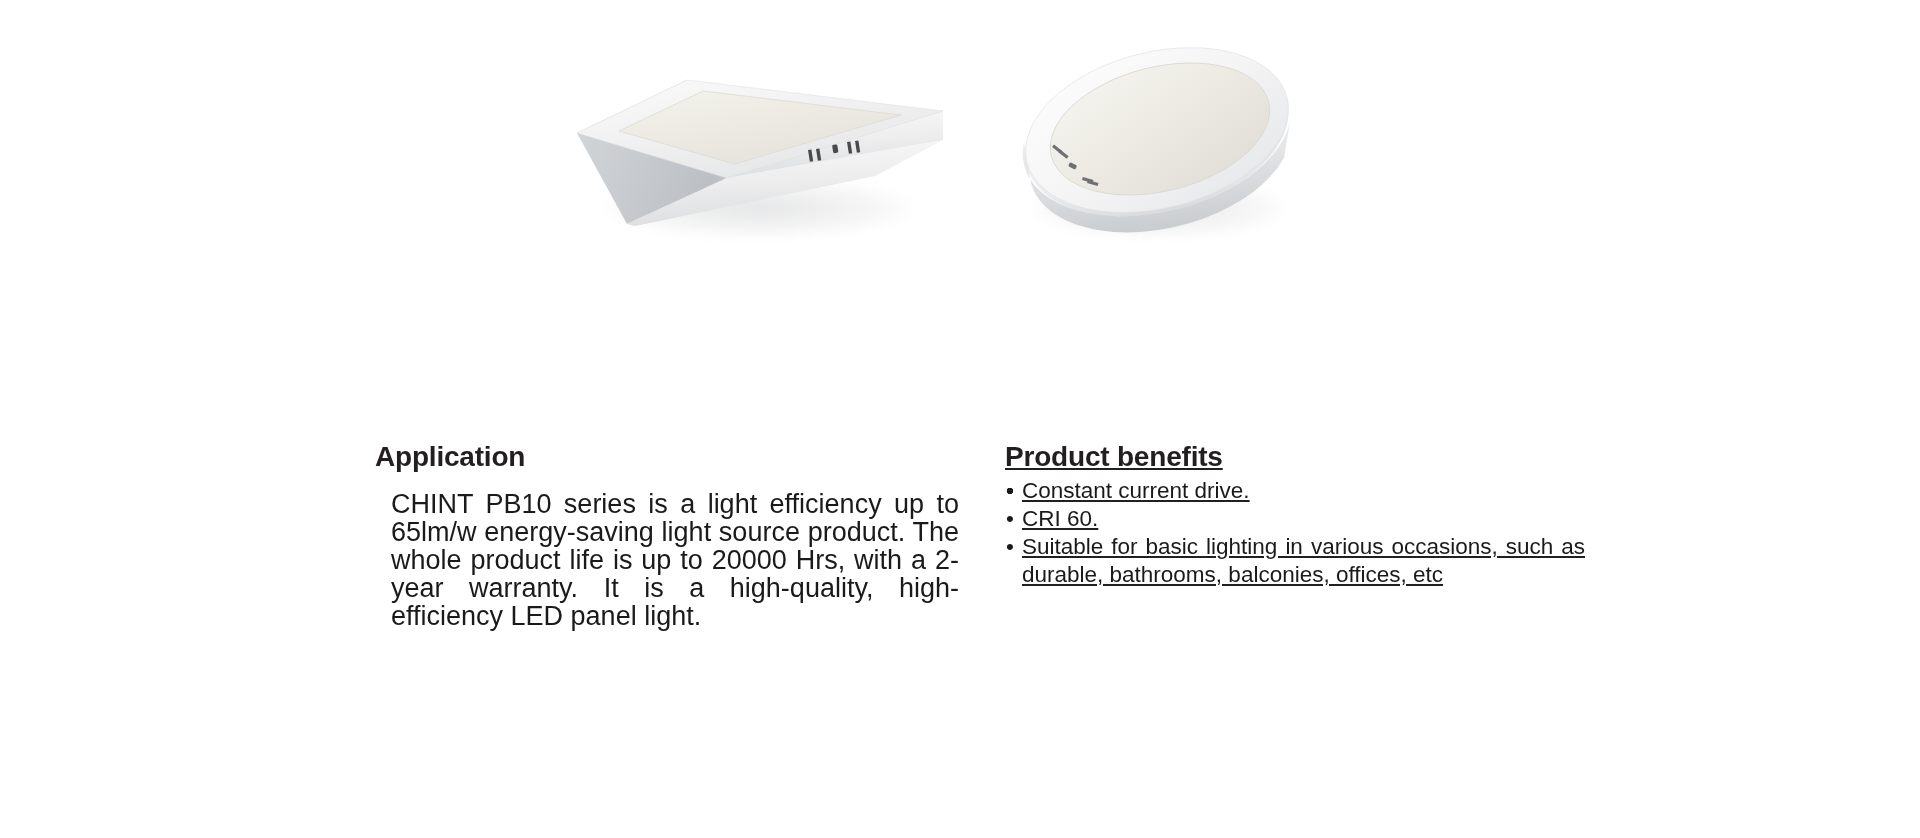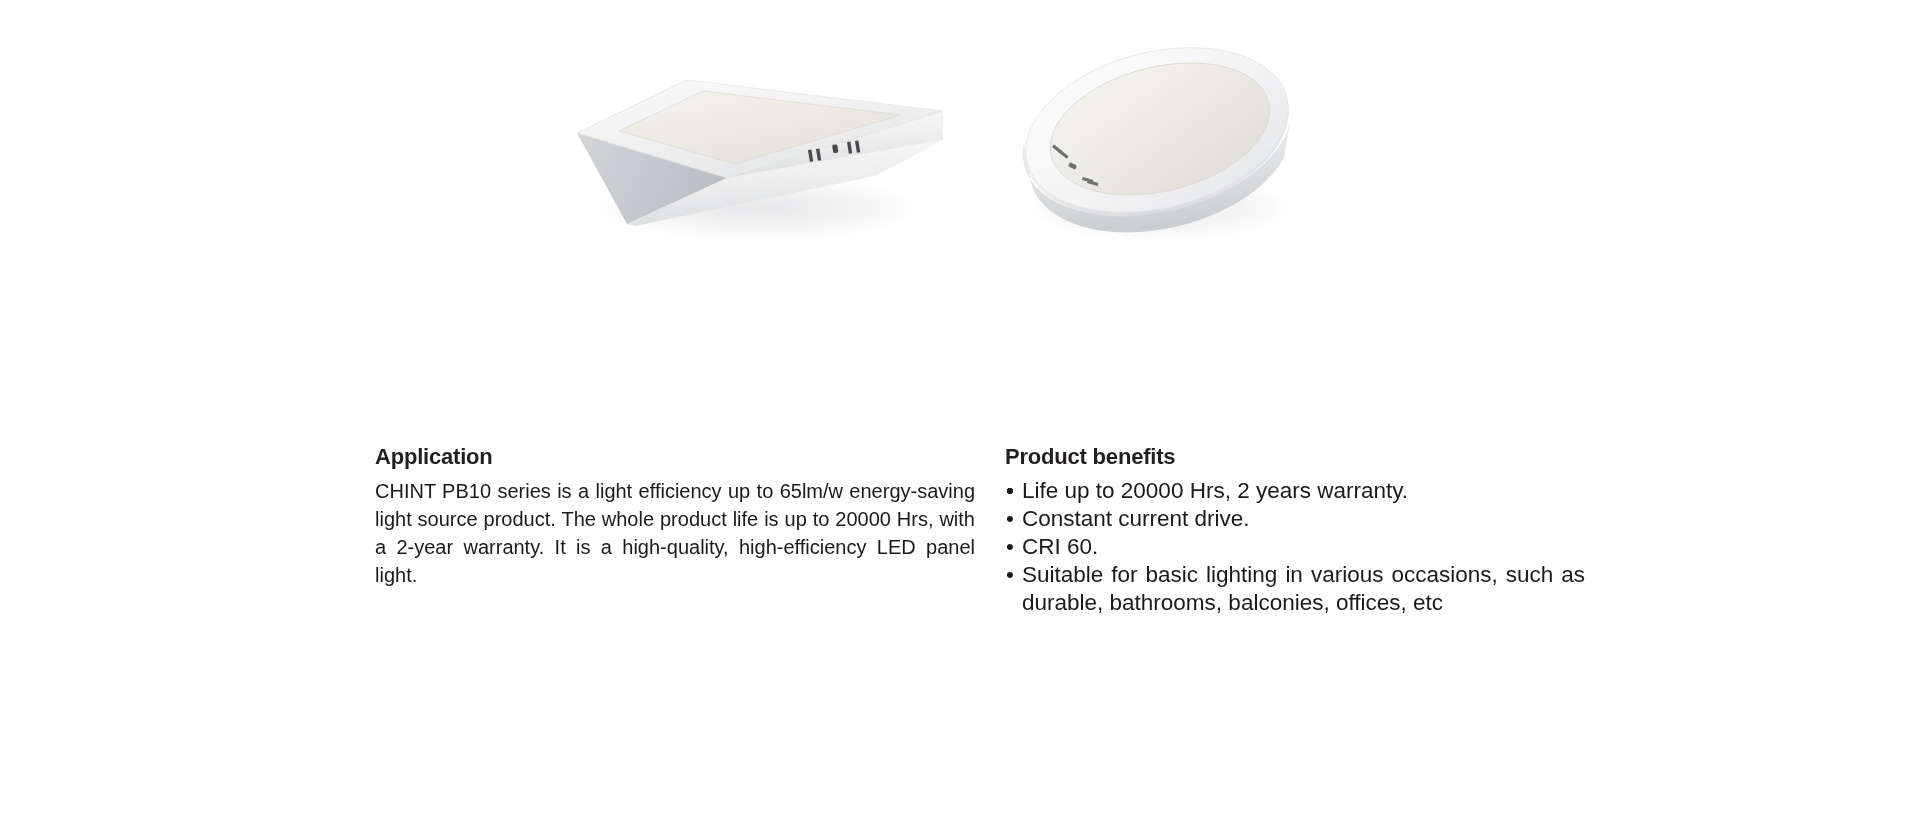--- a/index.html
+++ b/index.html
@@ -85,34 +85,34 @@
     position: absolute;
     left: 0;
     top: 440px;
     width: 1920px;
   }
   .copy-col {
     position: absolute;
     top: 0;
   }
   #application-col { left: 375px;  width: 600px; }
-  #benefits-col    { left: 1005px; width: 580px; }
+  #benefits-col    { left: 1005px; width: 580px; text-decoration: underline; }
 
   .col-heading {
-    font-size: 22px;
+    font-size: 28px;
     font-weight: bold;
     line-height: 34px;
     margin: 0 0 3px 0;
     letter-spacing: -0.2px;
     color: #231f20;
   }
   .col-paragraph {
-    font-size: 20px;
+    font-size: 27px;
     line-height: 28px;
-    margin: 0;
+    margin: 16px;
     color: #1a1a1a;
     text-align: justify;
     text-justify: inter-word;
   }
   .benefit-list {
     list-style: none;
     margin: 0;
     padding: 0;
   }
   .benefit-list li {
@@ -235,21 +235,20 @@
     <h2 class="col-heading">Product benefits</h2>
     <ul class="benefit-list">
       <li>
         <span class="bullet-dot">•</span>
       </li>
       <li>
         <span class="bullet-dot">•</span>
       </li>
       <li>
         <span class="bullet-dot">•</span>
-        <span>Life up to 20000 Hrs, 2 years warranty.</span>
       </li>
       <li>
         <span class="bullet-dot">•</span>
         <span>Constant current drive.</span>
       </li>
       <li>
         <span class="bullet-dot">•</span>
         <span>CRI 60.</span>
       </li>
       <li>

